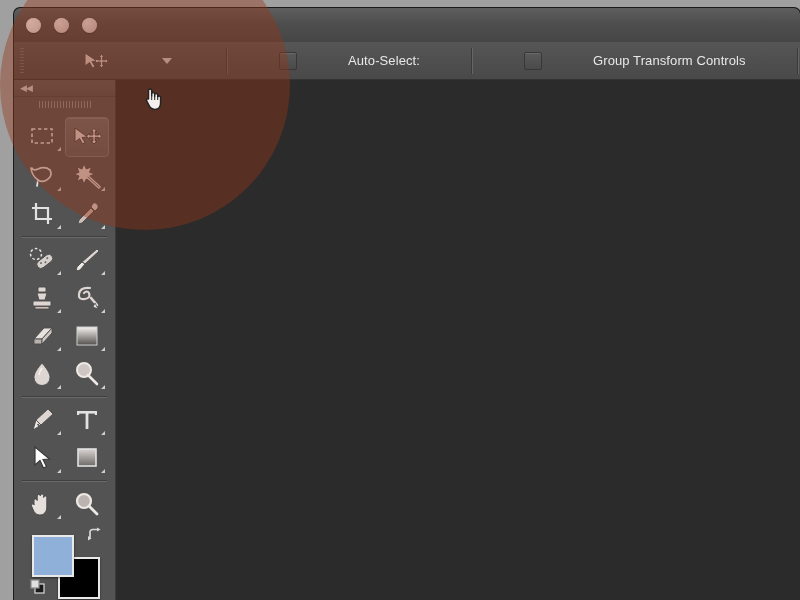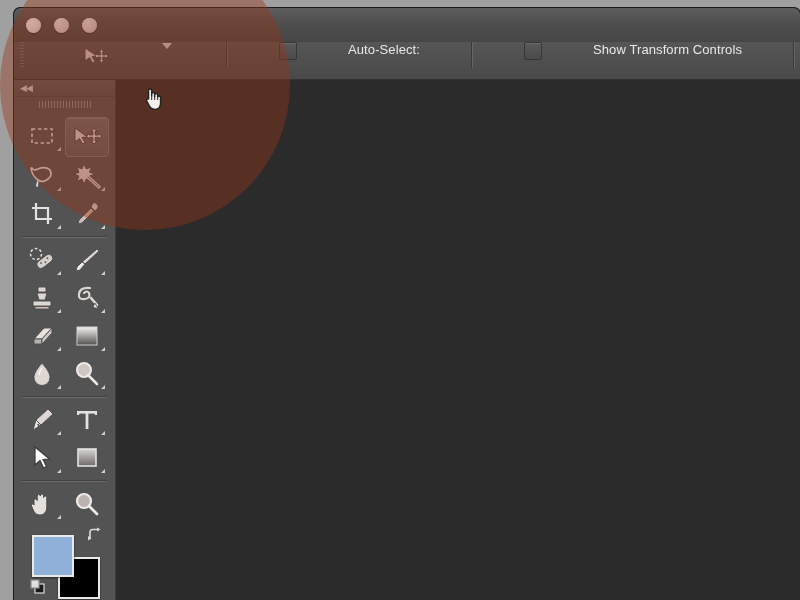--- a/index.html
+++ b/index.html
@@ -67,21 +67,21 @@
 
   
   .options-bar {
     position: absolute;
     left: 0; top: 34px;
     width: 100%;
     height: 38px;
     background: linear-gradient(to bottom, #565656 0%, #4f4f4f 50%, #494949 100%);
     border-bottom: 1px solid #333;
     display: flex;
-    align-items: flex-start;
+    align-items: center;
     box-sizing: border-box;
     gap: 43px;
   }
   .ob-grip {
     width: 10px;
     height: 26px;
     margin-left: 3px;
     margin-right: 6px;
     background-image: repeating-linear-gradient(to bottom,
                       #6e6e6e 0px, #6e6e6e 1px, transparent 1px, transparent 3px);
@@ -343,21 +343,21 @@
 
       <div class="ob-sep"></div>
 
       <div class="ob-check"></div>
       <div class="ob-label">Auto-Select:</div>
 
 
       <div class="ob-sep"></div>
 
       <div class="ob-check"></div>
-      <div class="ob-label">Show Transform Controls</div>
+      <div class="ob-label">Group Transform Controls</div>
 
       <div class="ob-sep"></div>
 
       <div class="align-group">
         <div class="align-btn">
           <svg width="22" height="20" viewBox="0 0 22 20">
             <rect x="2" y="3" width="18" height="1.6" fill="#b9b9b9"></rect>
             <rect x="4.5" y="5.5" width="6" height="12" fill="#7d7d7d" stroke="#c2c2c2" stroke-width="1.2"></rect>
             <rect x="13" y="5.5" width="5" height="6" fill="#a0a0a0" stroke="#c2c2c2" stroke-width="1.2"></rect>
           </svg>

